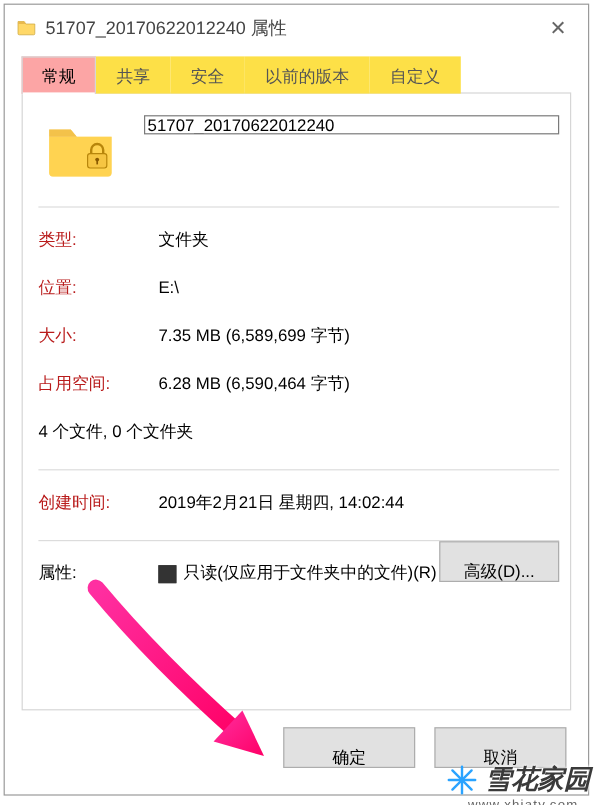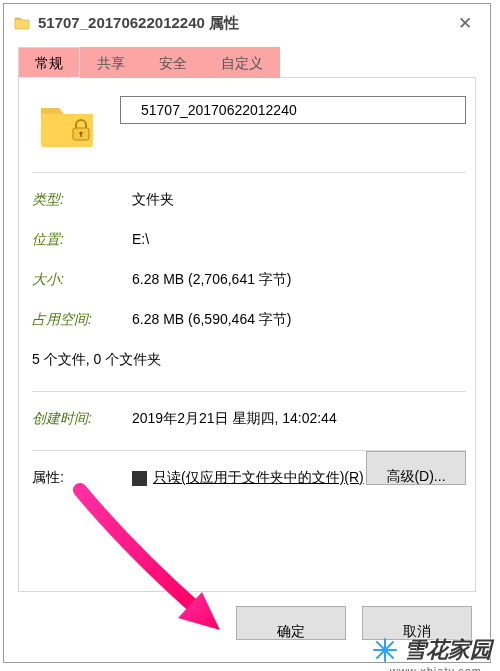--- a/index.html
+++ b/index.html
@@ -30,21 +30,21 @@
     display: flex;
     align-items: center;
     padding: 0 0 0 10px;
     color: #444;
     font-size: 15px;
   }
   .titlebar .ticon {
     width: 16px; height: 16px; margin-right: 8px;
     display: inline-flex; align-items: center; justify-content: center;
   }
-  .titlebar .title-text { flex: 1 1 auto; white-space: nowrap; overflow: hidden; text-overflow: ellipsis; font-weight: bold; }
+  .titlebar .title-text { flex: 1 1 auto; white-space: nowrap; overflow: hidden; text-overflow: ellipsis; }
   .titlebar .close {
     width: 50px;
     height: 34px;
     display: flex;
     align-items: center;
     justify-content: center;
     color: #666;
     font-size: 17px;
   }
 
@@ -74,21 +74,21 @@
   .tab {
     height: 30px;
     line-height: 30px;
     padding: 0 16px;
     border: 1px solid transparent;
     border-bottom: none;
     color: #555;
     font-size: 14px;
     position: relative;
     top: 0px;
-    background: #fca5a5;
+    background: #fde047;
     cursor: default;
   }
   .tab.active {
     border-color: #d6d6d6;
     background: #fca5a5;
     z-index: 2;
     color: #000;
   }
   .tab.active::after {
     content:"";
@@ -109,35 +109,35 @@
     align-items: flex-start;
     margin: 0 0 16px 0;
   }
   .folder-icon-large {
     width: 70px; height: 60px;
     display: flex; align-items: center; justify-content: center;
   }
   .name-input {
     flex: 1 1 auto;
     margin-left: 18px;
-    height: 28px;
+    height: 16px;
     border: 1px solid #7a7a7a;
-    padding: 2px 20px;
+    padding: 2px 2px;
     font-size: 14px;
     font-family: inherit;
     box-sizing: border-box;
   }
 
   .kv {
     display: flex;
     margin: 0 0 22px 0;
     font-size: 14px;
     color: #000;
   }
-  .kv .k { width: 100px; color: #4d7c0f; font-style: italic; }
+  .kv .k { width: 100px; color: #b91c1c; }
   .kv .v { flex: 1 1 auto; }
   .sep {
     border: none;
     border-top: 1px solid #dcdcdc;
     margin: 6px 0 18px 0;
   }
 
   .attrs {
     display: flex;
     align-items: flex-start;
@@ -147,21 +147,20 @@
     flex: 1 1 auto;
     display: flex;
     flex-direction: column;
     gap: 10px;
   }
   .check {
     display: flex;
     align-items: center;
     gap: 6px;
     font-size: 14px;
-    text-decoration: underline;
   }
   .chkbox {
     width: 15px; height: 15px;
     border: 1px solid #333;
     display: inline-flex; align-items: center; justify-content: center;
     font-size: 11px;
     box-sizing: border-box;
   }
   .chkbox.filled { background: #333; }
   .adv-btn-row {
@@ -245,20 +244,21 @@
       <span>✕</span>
     </div>
   </div>
 
   <div class="tabs-wrap">
     <div class="tab-panel-border"></div>
     <div class="tabstrip">
       <div class="tab active">常规</div>
       <div class="tab">共享</div>
       <div class="tab">安全</div>
+      <div class="tab">以前的版本</div>
       <div class="tab">自定义</div>
     </div>
 
     <div class="panel-content">
 
       <div class="row">
         <div class="folder-icon-large">
           <svg width="60" height="52" viewBox="0 0 60 52">
             <path d="M4 8 h18 l5 6 H56 v30 a3 3 0 0 1 -3 3 H7 a3 3 0 0 1 -3 -3 Z" fill="#ffe39a"></path>
             <path d="M4 14 H56 v30 a3 3 0 0 1 -3 3 H7 a3 3 0 0 1 -3 -3 Z" fill="#ffd351"></path>
@@ -279,28 +279,28 @@
       <div class="kv">
         <div class="k">类型:</div>
         <div class="v">文件夹</div>
       </div>
       <div class="kv">
         <div class="k">位置:</div>
         <div class="v">E:\</div>
       </div>
       <div class="kv">
         <div class="k">大小:</div>
-        <div class="v">6.28 MB (2,706,641 字节)</div>
+        <div class="v">7.35 MB (6,589,699 字节)</div>
       </div>
       <div class="kv">
         <div class="k">占用空间:</div>
         <div class="v">6.28 MB (6,590,464 字节)</div>
       </div>
       <div class="kv">
-        <div class="v">5 个文件, 0 个文件夹</div>
+        <div class="v">4 个文件, 0 个文件夹</div>
       </div>
 
       <hr class="sep">
 
       <div class="kv">
         <div class="k">创建时间:</div>
         <div class="v">2019年2月21日 星期四, 14:02:44</div>
       </div>
 
       <hr class="sep">

